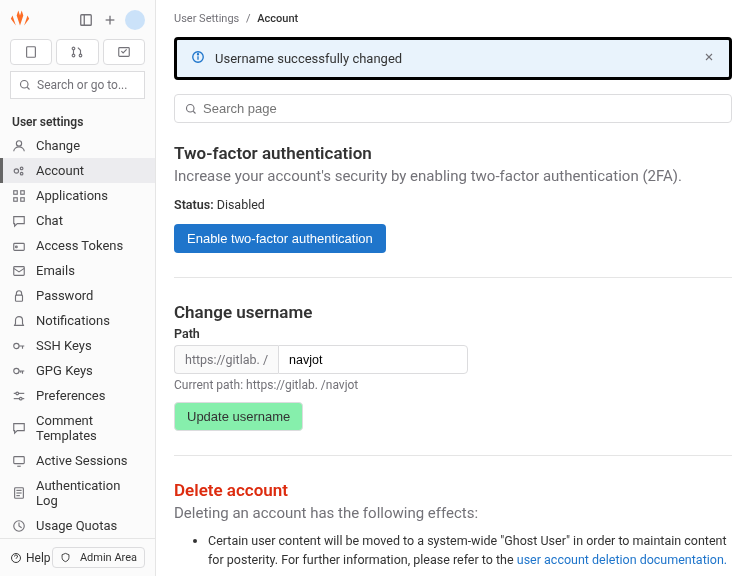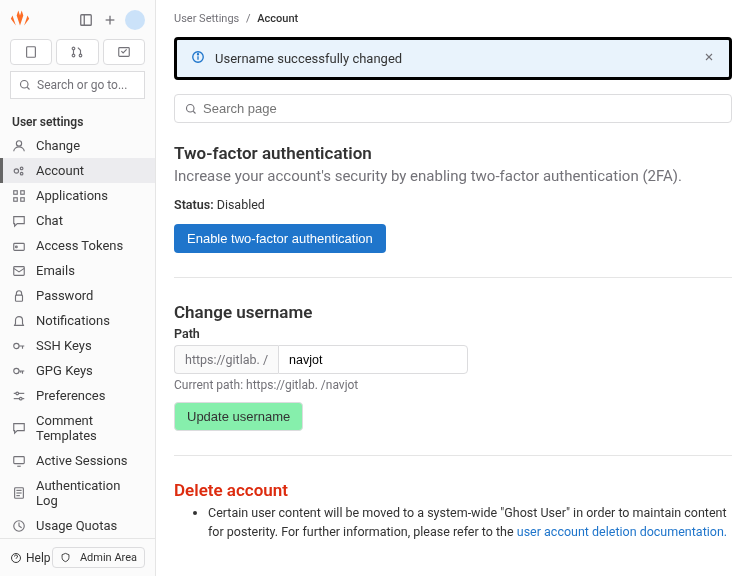--- a/index.html
+++ b/index.html
@@ -278,19 +278,20 @@
         <input class="path-input" type="text" value="navjot" style="">
       </div>
       <div class="current-path">Current path: https://gitlab.                  /navjot</div>
       <button class="btn btn-default">Update username</button>
     </section>
 
     <hr class="sec">
 
     <section>
       <h2 class="danger">Delete account</h2>
+      <p class="subtext" style="margin-bottom:10px;">Deleting an account has the following effects:</p>
       <ul class="effects">
         <li><span>Certain user content will be moved to a system-wide "Ghost User" in order to maintain content for posterity. For further information, please refer to the </span><span class="link">user account deletion documentation.</span></li>
       </ul>
 
     </section>
   </main>
 </div>
 
 </body></html>

